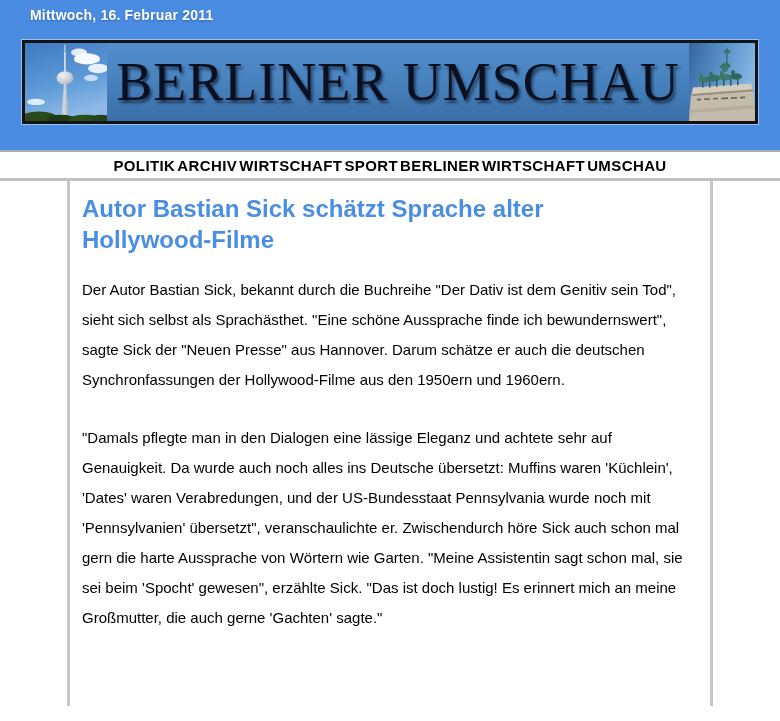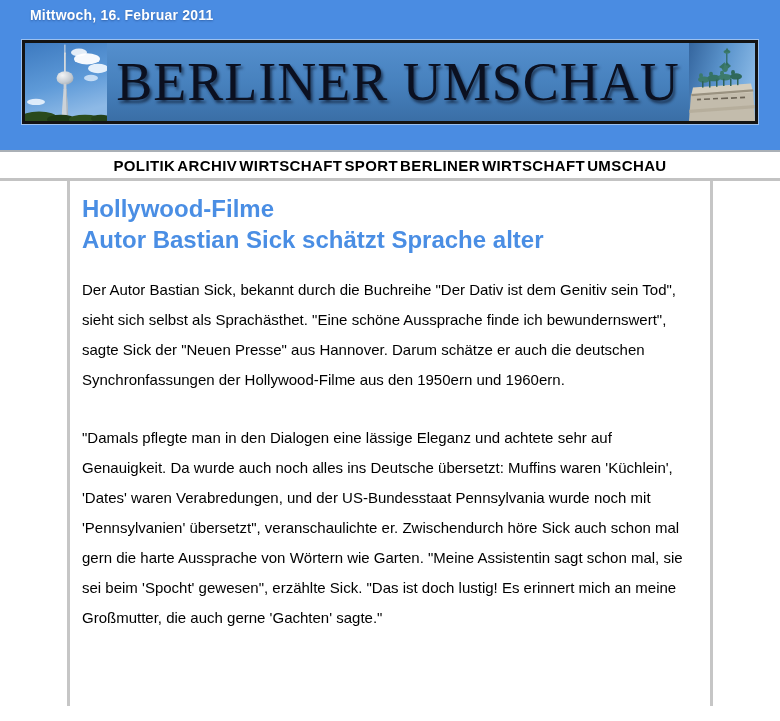--- a/index.html
+++ b/index.html
@@ -152,19 +152,19 @@
 </div>
 
 <div class="sep2"></div>
 
 <div class="content">
   <div class="vline left"></div>
   <div class="vline right"></div>
 
   <div class="article">
     <h1>
+      <span>Autor Bastian Sick schätzt Sprache alter</span>
       <span>Hollywood-Filme</span>
-      <span>Autor Bastian Sick schätzt Sprache alter</span>
     </h1>
     <p>Der Autor Bastian Sick, bekannt durch die Buchreihe "Der Dativ ist dem Genitiv sein Tod", sieht sich selbst als Sprachästhet. "Eine schöne Aussprache finde ich bewundernswert", sagte Sick der "Neuen Presse" aus Hannover. Darum schätze er auch die deutschen Synchronfassungen der Hollywood-Filme aus den 1950ern und 1960ern.</p>
     <p>"Damals pflegte man in den Dialogen eine lässige Eleganz und achtete sehr auf Genauigkeit. Da wurde auch noch alles ins Deutsche übersetzt: Muffins waren 'Küchlein', 'Dates' waren Verabredungen, und der US-Bundesstaat Pennsylvania wurde noch mit 'Pennsylvanien' übersetzt", veranschaulichte er. Zwischendurch höre Sick auch schon mal gern die harte Aussprache von Wörtern wie Garten. "Meine Assistentin sagt schon mal, sie sei beim 'Spocht' gewesen", erzählte Sick. "Das ist doch lustig! Es erinnert mich an meine Großmutter, die auch gerne 'Gachten' sagte."</p>
   </div>
 </div>
 
 </body></html>

